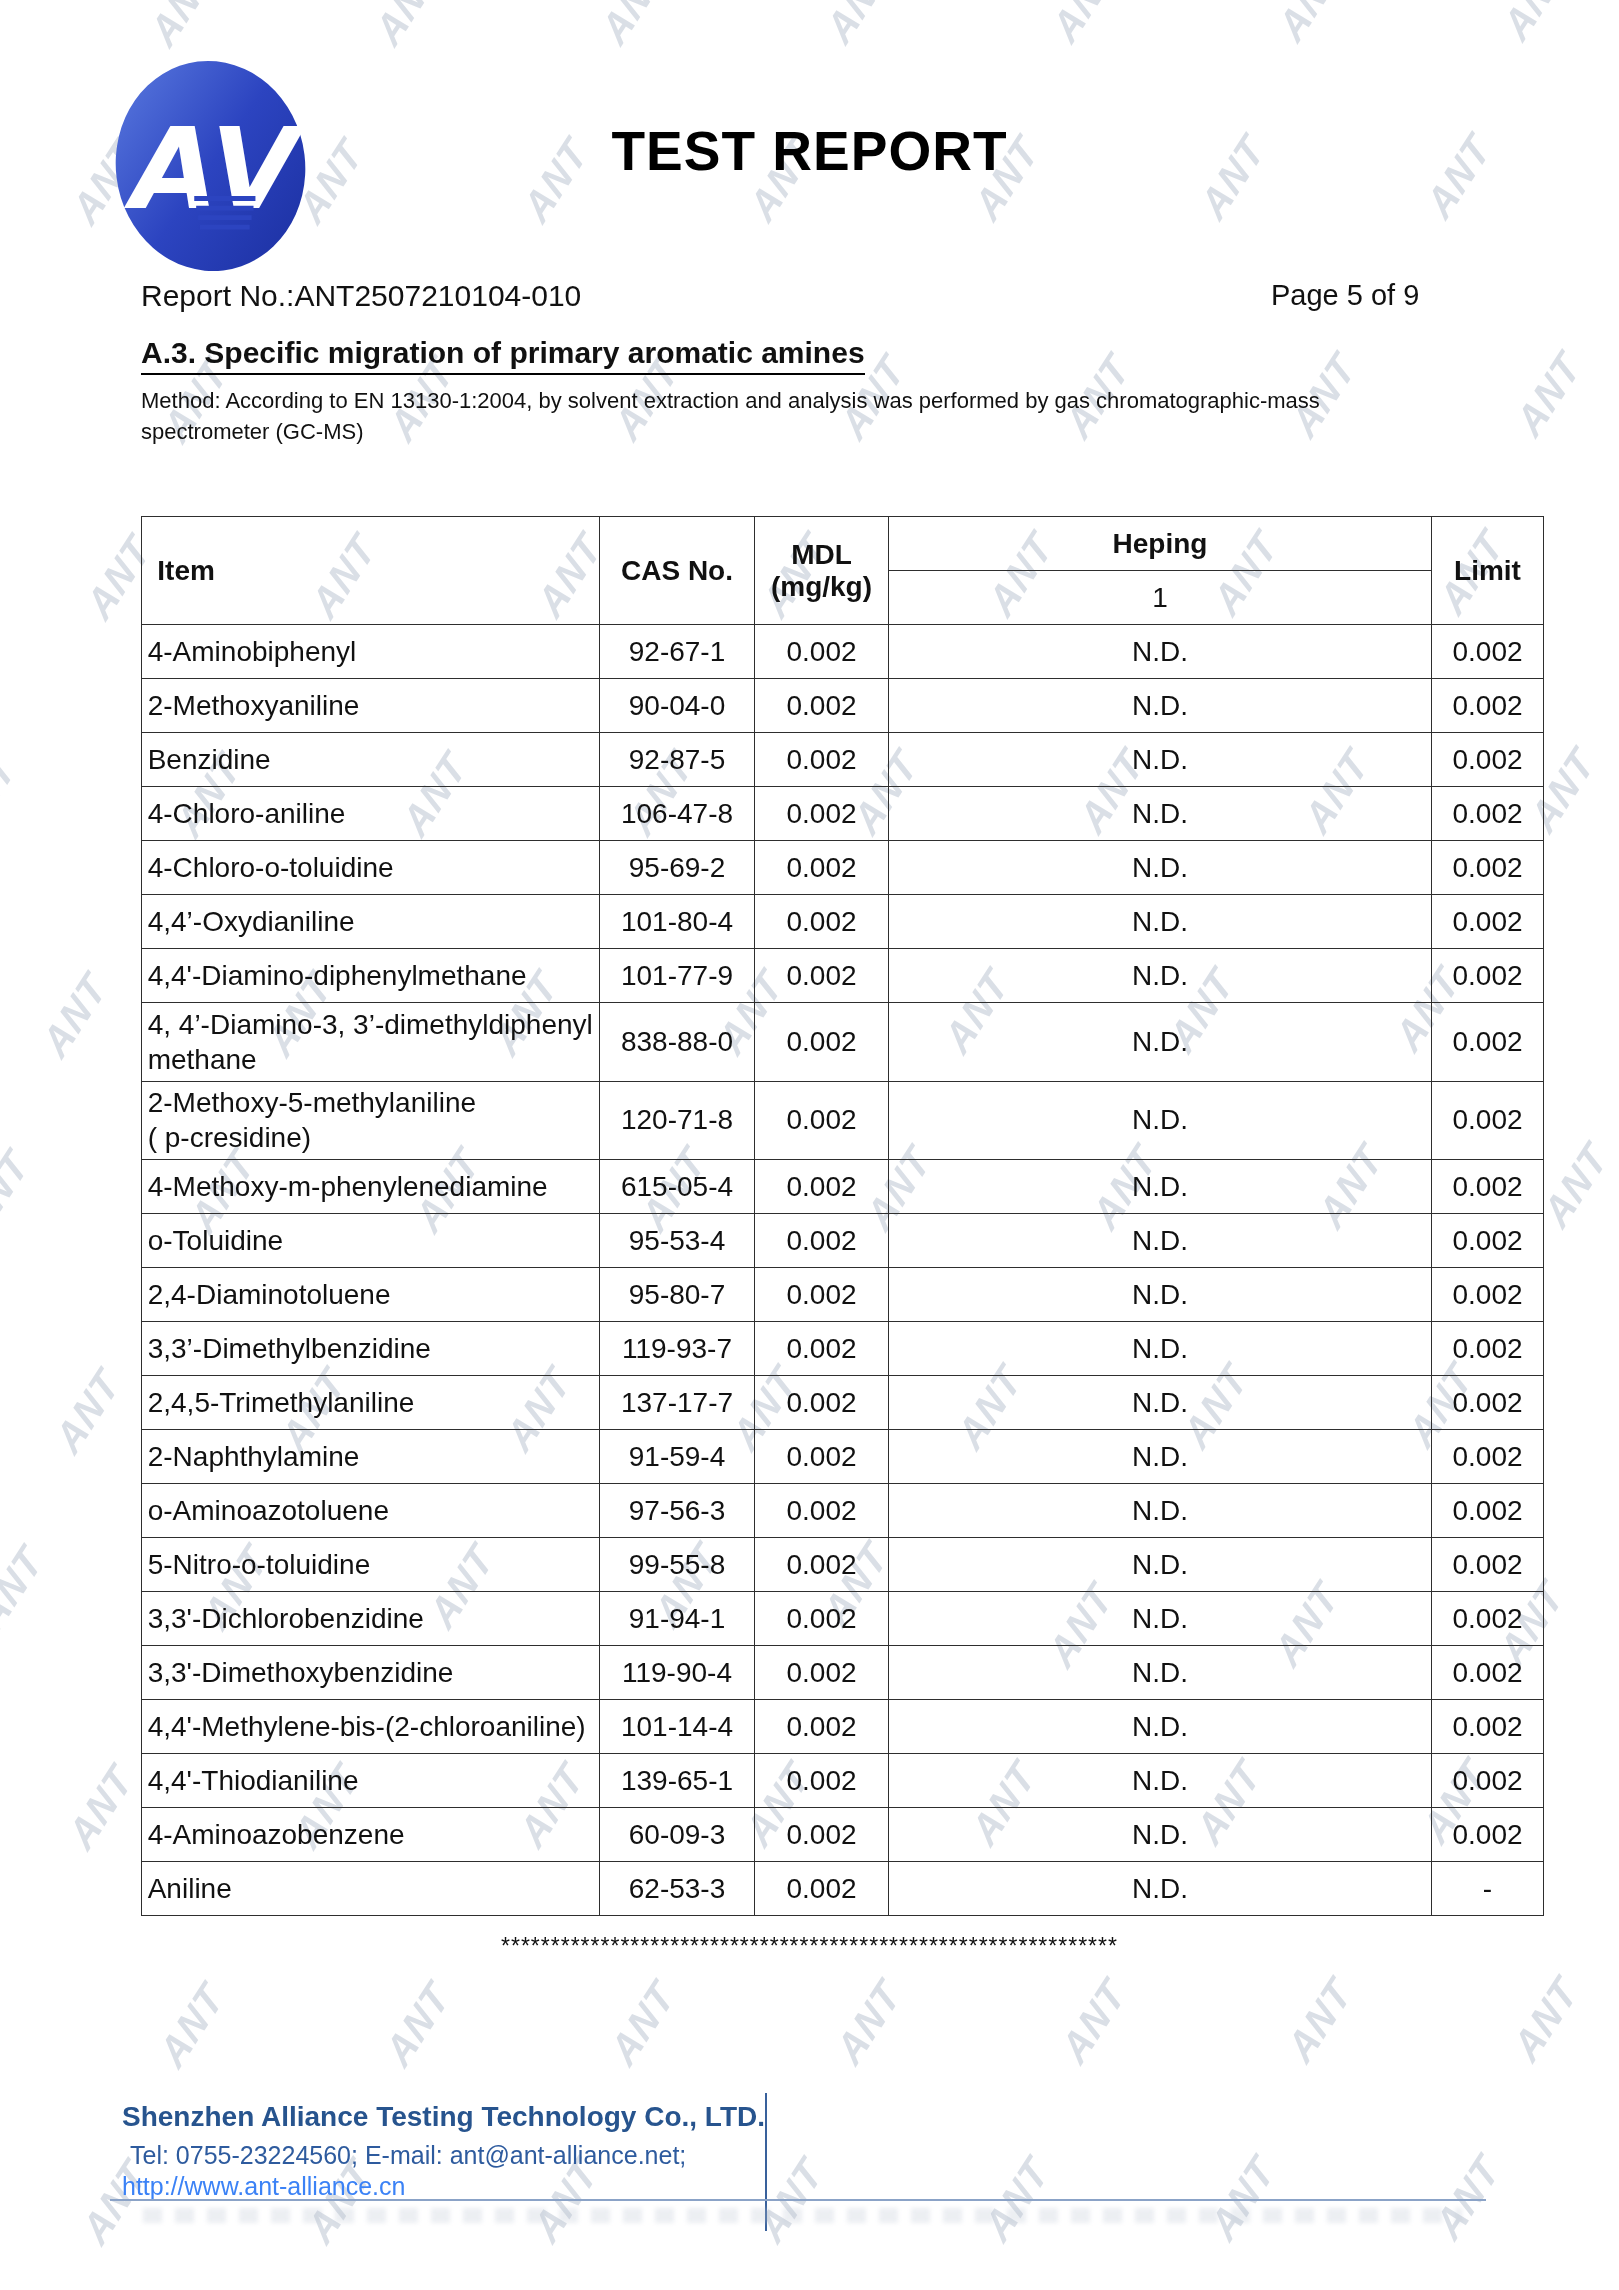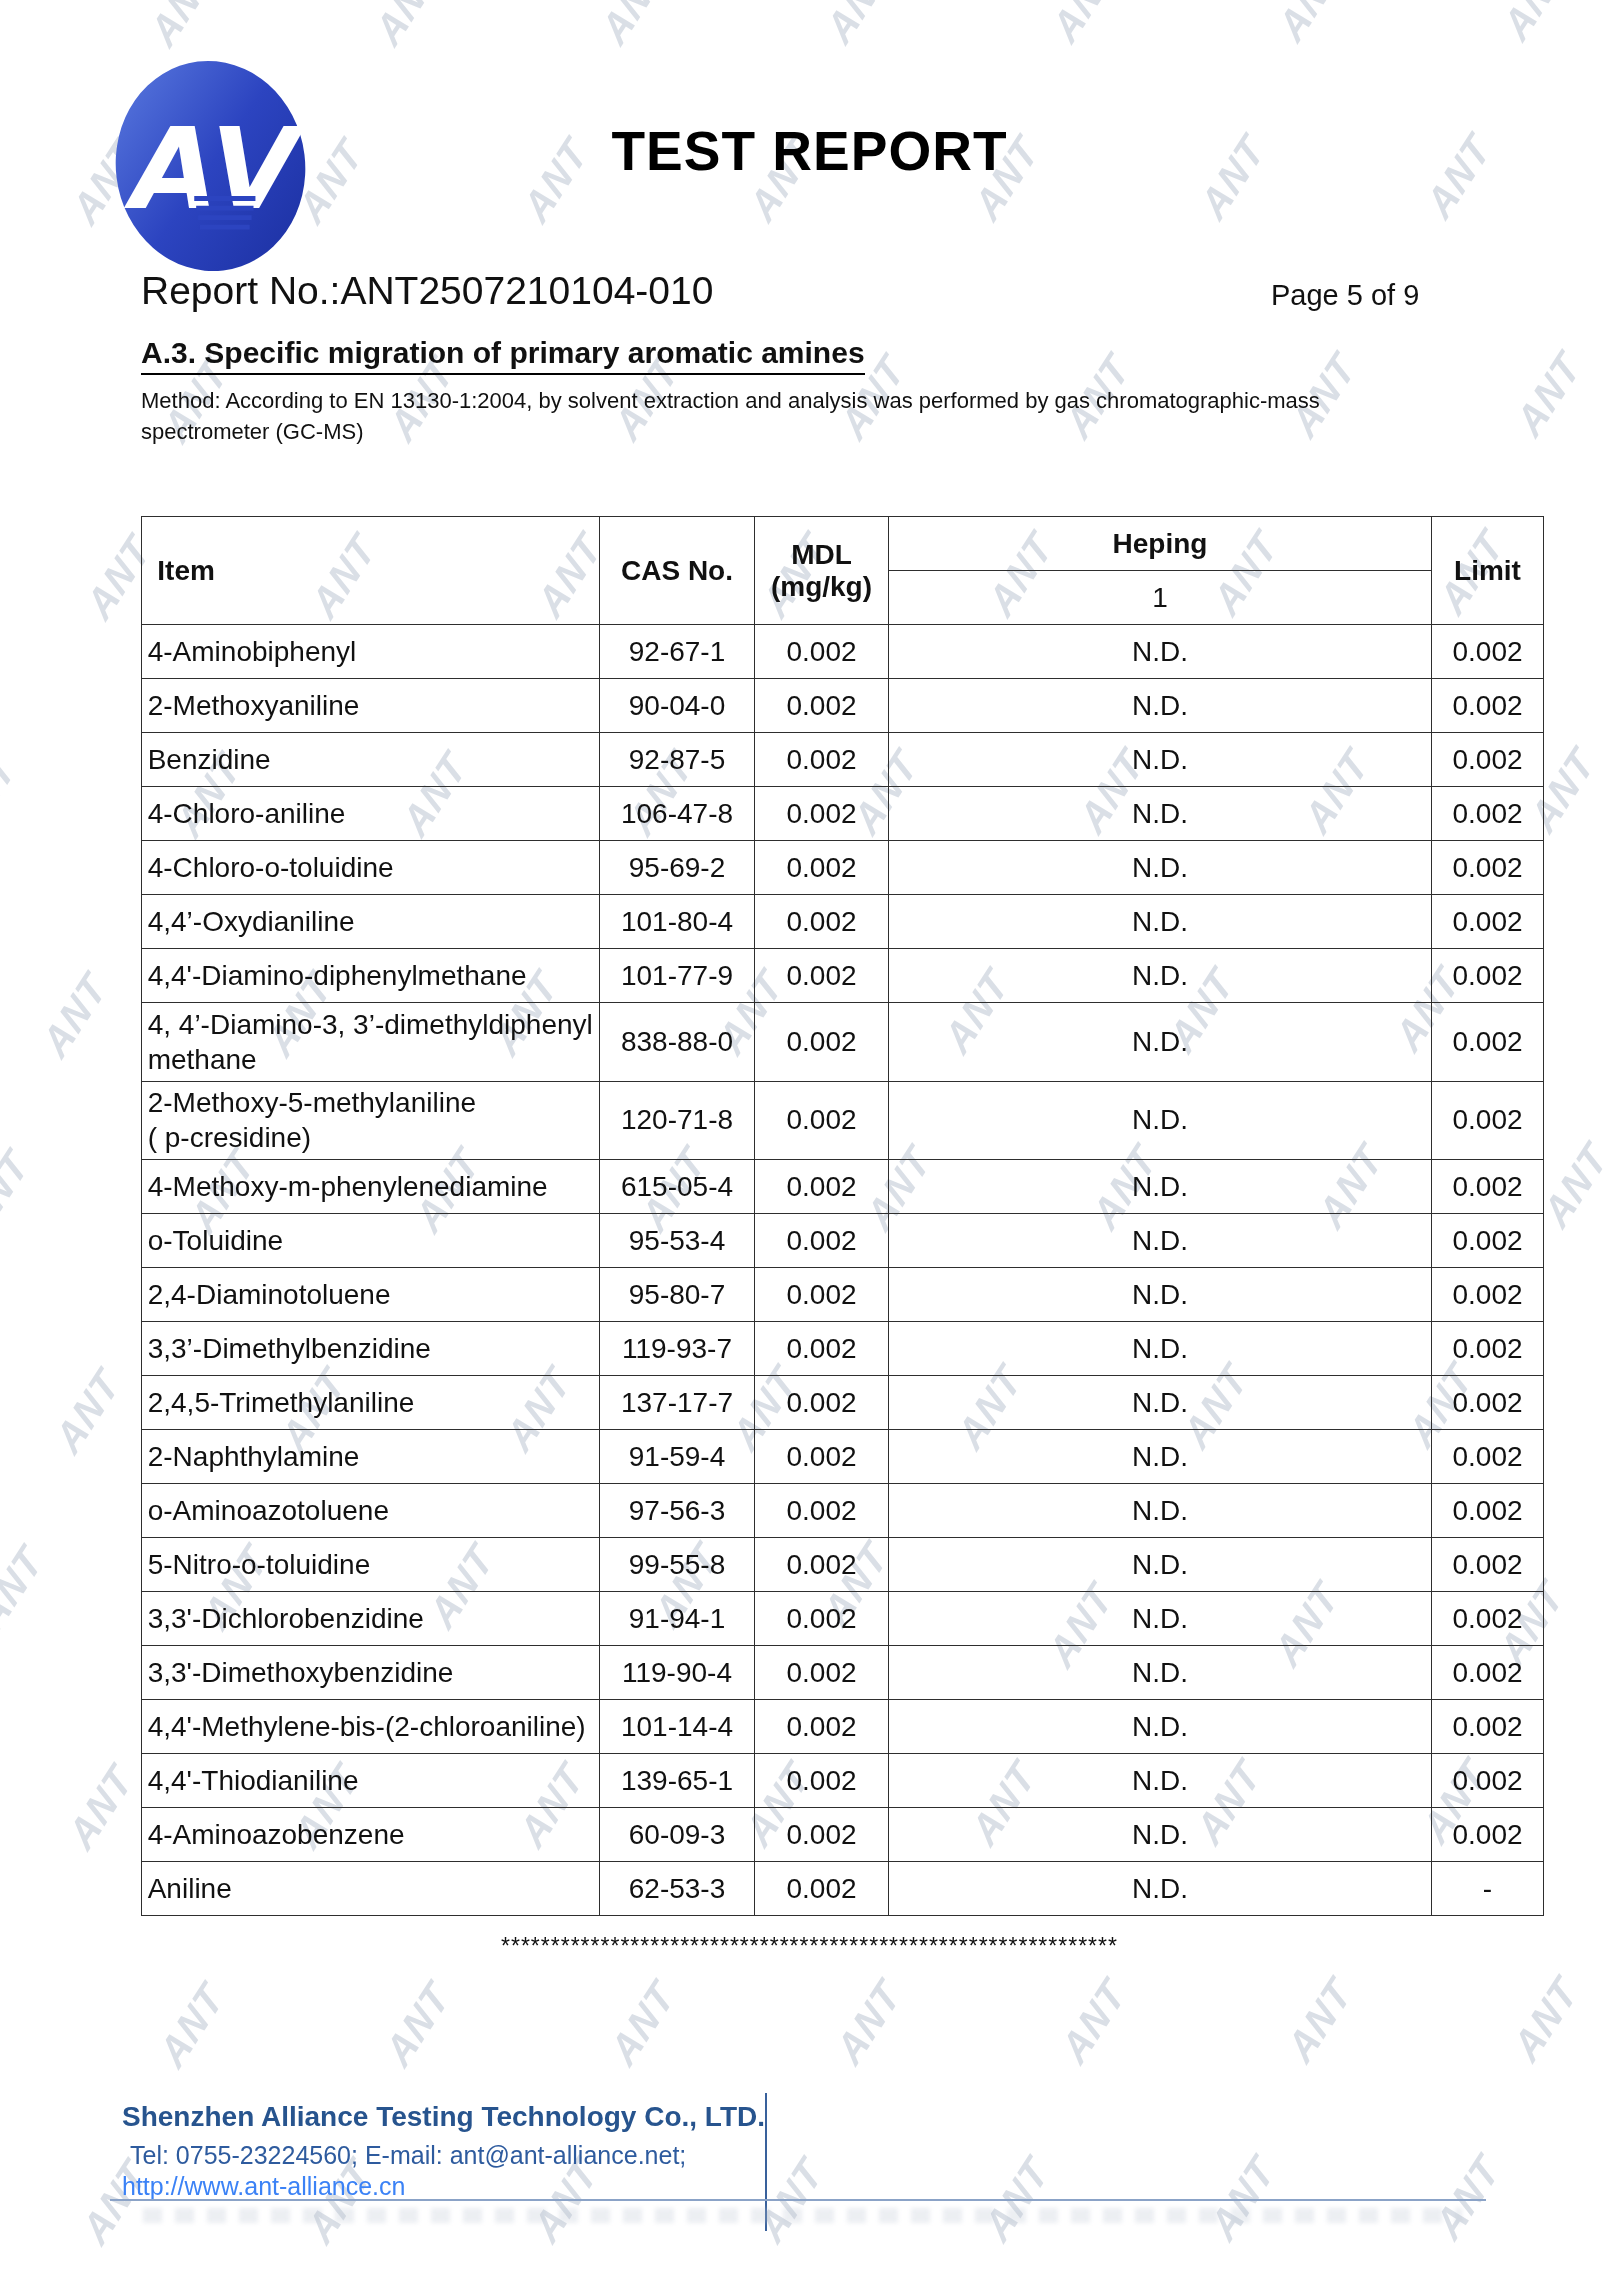--- a/index.html
+++ b/index.html
@@ -23,21 +23,21 @@
     user-select:none;
   }
   
   .content{position:absolute;inset:0;z-index:1;border-radius:15px;}
   .logo{position:absolute;left:110px;top:57px;width:201px;height:218px;}
   .title{
     position:absolute;left:0;top:119px;width:100%;
     margin:0;text-align:center;
     font-size:55px;font-weight:bold;letter-spacing:1px;color:#000;
   }
-  .report-no{position:absolute;left:141px;top:269px;font-size:39px;}
+  .report-no{position:absolute;left:141px;top:279px;font-size:30px;}
   .page-info{position:absolute;left:1271px;top:279px;font-size:29px;}
   .section-heading{
     position:absolute;left:141px;top:336px;
     font-size:30px;font-weight:bold;
     display:inline-block;border-bottom:2.9px solid #000;padding-bottom:2.9px;
   }
   .method{
     position:absolute;left:141px;top:386px;width:1195px;
     font-size:22px;line-height:1.4;
   }

